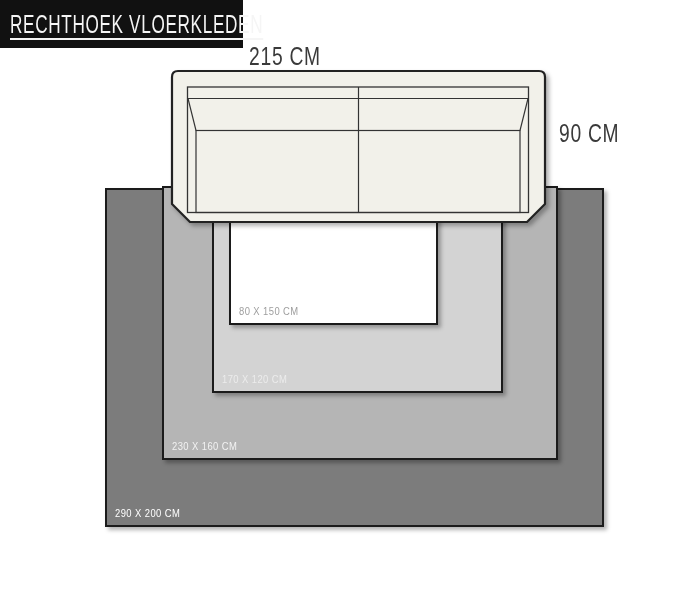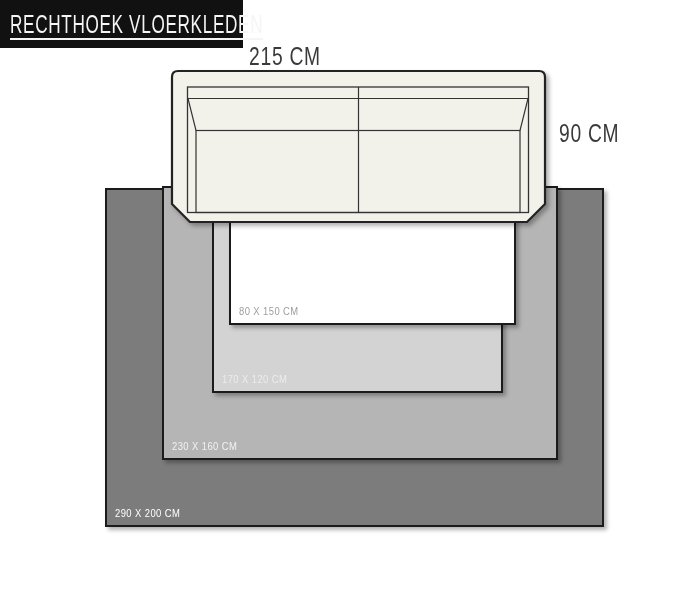--- a/index.html
+++ b/index.html
@@ -56,21 +56,21 @@
   
   .rug {
     position: absolute;
     border: 2px solid #1b1b1b;
     box-shadow: 3px 3px 4px rgba(0,0,0,0.30);
     box-sizing: border-box;
   }
   .rug-290 { left: 105px; top: 188px; width: 499px; height: 339px; z-index: 1; }
   .rug-230 { left: 162px; top: 186px; width: 396px; height: 274px; z-index: 2; }
   .rug-170 { left: 212px; top: 188px; width: 291px; height: 205px; z-index: 3; }
-  .rug-80  { left: 229px; top: 188px; width: 287px; height: 137px; z-index: 4; }
+  .rug-80  { left: 229px; top: 188px; width: 209px; height: 137px; z-index: 4; }
 
   .rug-label {
     position: absolute;
     left: 8px;
     bottom: 6px;
     font-size: 11.5px;
     letter-spacing: 0.5px;
     white-space: nowrap;
     transform: scaleX(0.82);
     transform-origin: left bottom;

